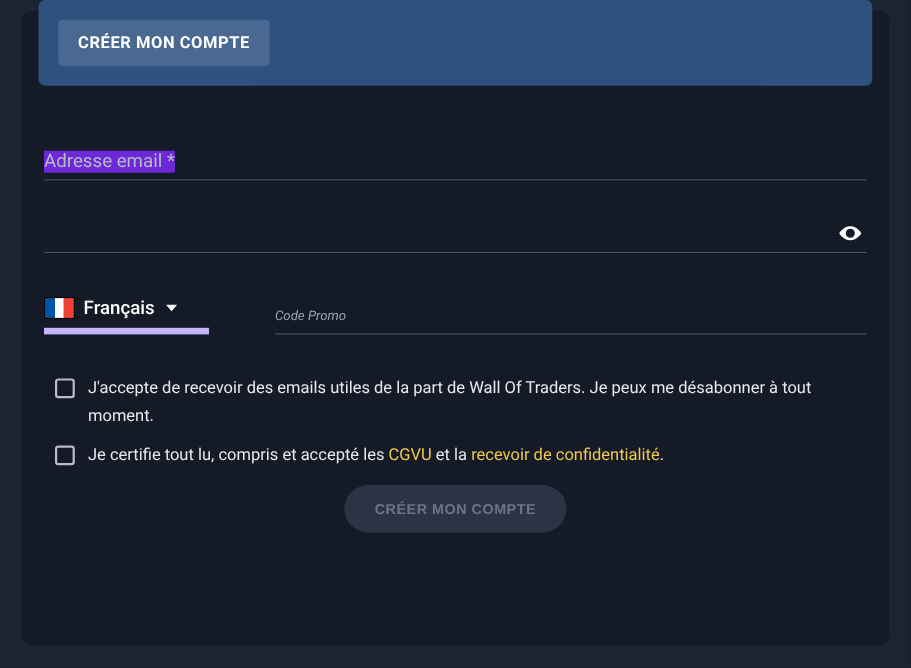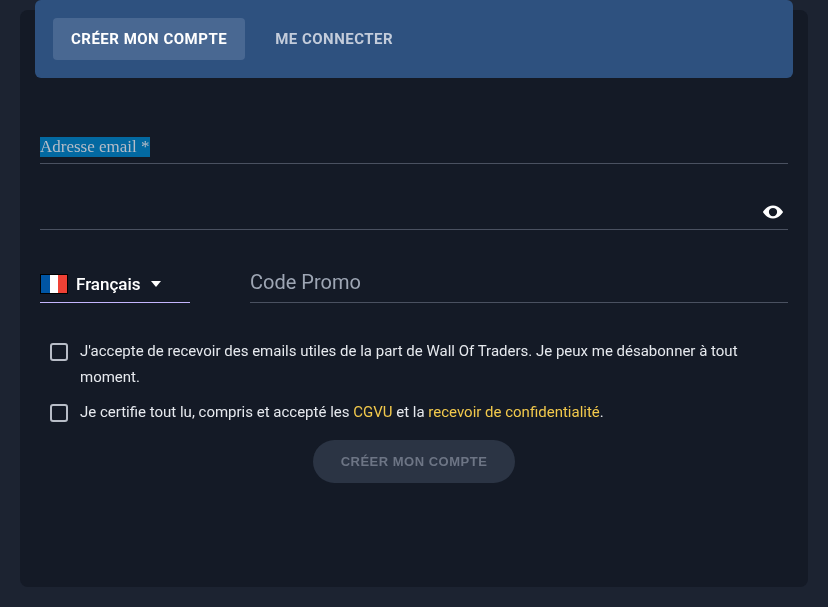--- a/index.html
+++ b/index.html
@@ -53,35 +53,34 @@
     height: 32px;
     display: flex;
     align-items: flex-end;
     padding-bottom: 6px;
   }
   .field .label {
     color: #9ea6b4;
     font-size: 17px;
   }
   .field .label.selected {
-    background: #0369a1;
+    background: #6d28d9;
     color: #b6bcc7;
-    font-family: Liberation Serif, serif;
   }
   .row {
     display: flex;
     align-items: flex-end;
     gap: 60px;
     margin-top: 40px;
   }
   .lang {
     display: flex;
     align-items: center;
     gap: 8px;
-    border-bottom: 1px solid #c4b5fd;
+    border-bottom: 6px solid #c4b5fd;
     padding-bottom: 8px;
     width: 150px;
     cursor: pointer;
   }
   .flag {
     width: 28px;
     height: 20px;
     display: flex;
     border: 1px solid #000;
   }
@@ -100,21 +99,22 @@
     border-top: 6px solid #fff;
     margin-left: 2px;
   }
   .promo {
     flex: 1;
     border-bottom: 1px solid #4a5160;
     padding-bottom: 8px;
   }
   .promo .ph {
     color: #9ea6b4;
-    font-size: 20px;
+    font-size: 12px;
+    font-style: italic;
   }
   .eye {
     position: absolute;
     right: 4px;
     bottom: 6px;
   }
   .checks {
     margin-top: 36px;
     padding: 0 10px;
   }
@@ -155,21 +155,20 @@
   }
   svg { display: block; }
 </style>
 </head>
 <body>
 
 <div class="card">
 
   <div class="tabbar">
     <div class="tab active">CRÉER MON COMPTE</div>
-    <div class="tab">ME CONNECTER</div>
   </div>
 
   <div class="form">
 
     <div class="field">
       <span class="label selected">Adresse email *</span>
     </div>
 
     <div class="field">
       <span class="eye">

